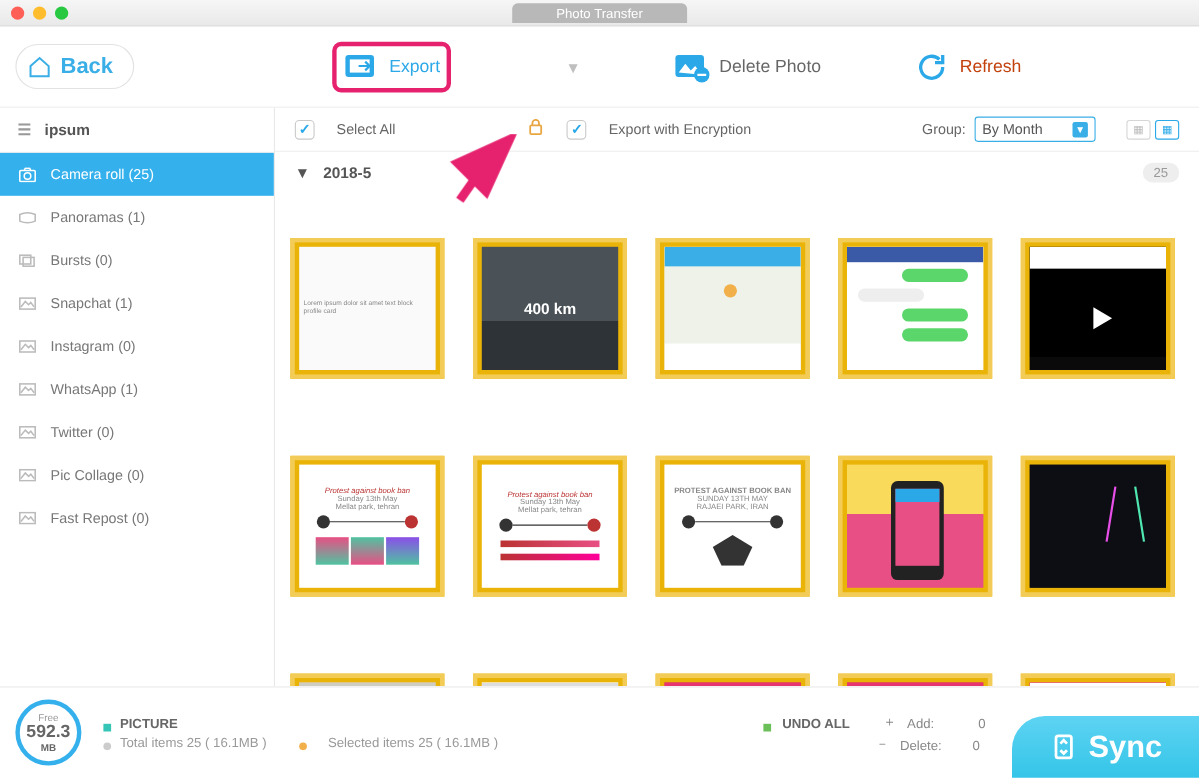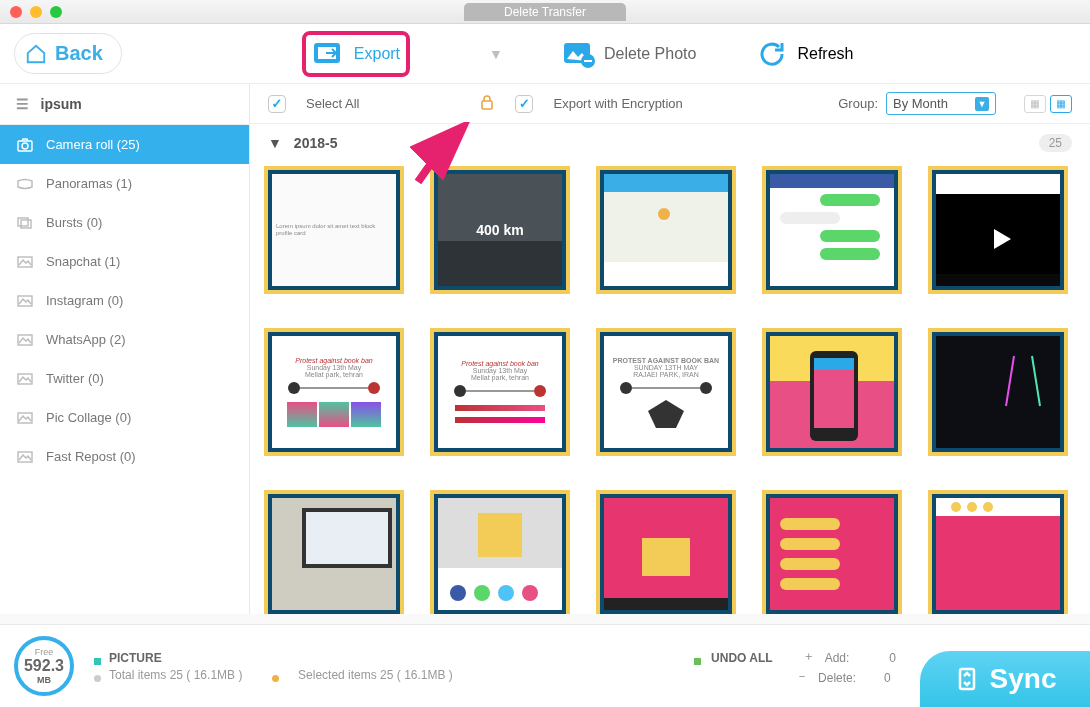--- a/index.html
+++ b/index.html
@@ -6,23 +6,23 @@
 body { width: 1090px; height: 707px; background: #f9f9f9; overflow: hidden; position: relative; }
 
 
 .titlebar { height: 24px; background: linear-gradient(#f6f6f6,#e9e9e9); display: flex; align-items: center; border-bottom: 1px solid #d8d8d8; position: relative; }
 .traffic { display: flex; gap: 8px; margin-left: 10px; }
 .traffic span { width: 12px; height: 12px; border-radius: 50%; display: inline-block; }
 .tclose { background: #ff5f57; } .tmin { background: #ffbd2e; } .tmax { background: #28c940; }
 .title-pill { position: absolute; left: 50%; transform: translateX(-50%); background: #b8b8b8; color: #fff; padding: 2px 40px; border-radius: 5px 5px 0 0; font-size: 12px; }
 
 
-.toolbar { height: 60px; display: flex; align-items: center; padding: 0 14px; background: #fff; border-bottom: 1px solid #ececec; }
+.toolbar { height: 74px; display: flex; align-items: center; padding: 0 14px; background: #fff; border-bottom: 1px solid #ececec; }
 .back-btn { display: inline-flex; align-items: center; gap: 8px; padding: 8px 18px 8px 10px; border: 1px solid #e2e2e2; background: #fff; color: #3aaee6; border-radius: 22px; font-size: 20px; font-weight: 600; cursor: pointer; }
-.tool-group { display: flex; align-items: center; gap: 59px; margin-left: 180px; }
+.tool-group { display: flex; align-items: center; gap: 84px; margin-left: 180px; }
 .tool-item { display: inline-flex; align-items: center; gap: 8px; color: #8c8c8c; font-size: 16px; cursor: pointer; }
 .tool-item.active { color: #2aa8e8; }
 .tool-icon { width: 34px; height: 30px; display: inline-flex; align-items: center; justify-content: center; }
 .export-highlight { border: 4px solid #e6226f; border-radius: 8px; padding: 4px 6px; display: inline-flex; align-items: center; }
 .dropdown-caret { margin-left: 20px; color: #bfbfbf; font-size: 14px; }
 
 
 .content { display: flex; height: 530px; }
 .sidebar { width: 250px; background: #fff; border-right: 1px solid #e8e8e8; overflow: hidden; }
 .side-header { display: flex; align-items: center; gap: 12px; padding: 12px 16px; border-bottom: 1px solid #eee; color: #555; font-weight: 600; font-size: 14px; }
@@ -42,21 +42,21 @@
 .group-select { border:1px solid #3aaee6; border-radius:3px; padding:3px 6px; font-size:13px; color:#555; background:#fff; min-width:110px; }
 .view-toggle { display:flex; gap:4px; margin-left:20px; }
 .view-btn { width:22px; height:18px; border:1px solid #d6d6d6; border-radius:3px; display:inline-flex; align-items:center; justify-content:center; color:#bbb; font-size:10px; background:#fff; }
 .view-btn.active { color:#2aa8e8; border-color:#2aa8e8; }
 
 .section-header { display:flex; align-items:center; gap:12px; padding:10px 18px; color:#555; font-weight:600; font-size:14px; }
 .section-header .count-badge { margin-left:auto; background:#eee; color:#999; padding:2px 10px; border-radius:10px; font-size:12px; font-weight:normal; }
 
 .grid { padding: 4px 14px 20px 14px; overflow-y:auto; flex:1; }
 .row { display:flex; gap:26px; margin-bottom:34px; }
-.thumb { width:140px; height:128px; border:4px solid #f2cc56; background:#0c4a6e; padding:4px; display:flex; align-items:center; justify-content:center; }
+.thumb { width:140px; height:128px; border:4px solid #f2cc56; background:#eab308; padding:4px; display:flex; align-items:center; justify-content:center;margin-top:36px; }
 .thumb-inner { width:100%; height:100%; display:flex; align-items:center; justify-content:center; font-size:9px; color:#888; text-align:center; overflow:hidden; }
 
 
 .footer { position:absolute; bottom:0; left:0; right:0; height:83px; background:#fff; border-top:1px solid #eaeaea; display:flex; align-items:center; padding: 12px 14px; }
 .free-ring { width:60px; height:60px; border-radius:50%; border:4px solid #34b0ec; display:flex; flex-direction:column; align-items:center; justify-content:center; color:#666; }
 .free-ring .f1 { font-size:9px; color:#999; } .free-ring .f2 { font-size:16px; font-weight:600; } .free-ring .f3 { font-size:9px; font-weight:600; }
 .stats { margin-left:20px; font-size:12px; color:#999; }
 .stat-line { display:flex; align-items:flex-end; gap:8px; margin:3px 0; }
 .dot { width:7px; height:7px; display:inline-block; }
 .dot.teal { background:#34c5b6; } .dot.grey { background:#ccc; border-radius:50%; } .dot.orange { background:#f2b04a; border-radius:50%; } .dot.green { background:#6bbf59; }
@@ -83,21 +83,21 @@
 </style>
 </head>
 <body>
 
 <div class="titlebar">
   <div class="traffic">
     <span class="tclose"></span>
     <span class="tmin"></span>
     <span class="tmax"></span>
   </div>
-  <div class="title-pill">Delete Transfer</div>
+  <div class="title-pill">Photo Transfer</div>
 </div>
 
 <div class="toolbar">
   <button class="back-btn">
     <svg width="22" height="22" viewBox="0 0 24 24" fill="none" stroke="#3aaee6" stroke-width="2">
         <path d="M3 11 L12 3 L21 11 V21 H3 Z"></path>
       </svg>
     <span>Back</span>
   </button>
 
@@ -129,21 +129,21 @@
       <span style="color:#666">Delete Photo</span>
     </div>
 
     <div class="tool-item active">
       <span class="tool-icon">
         <svg width="30" height="30" viewBox="0 0 30 30" fill="none" stroke="#2aa8e8" stroke-width="3">
             <path d="M25 15 a10 10 0 1 1 -3 -7"></path>
             <path d="M25 4 v7 h-7"></path>
           </svg>
       </span>
-      <span style="color:#000000">Refresh</span>
+      <span style="color:#c2410c">Refresh</span>
     </div>
   </div>
 </div>
 
 <div class="content">
 
   <div class="sidebar">
     <div class="side-header">
       <span style="color:#999">☰</span>
       <span>ipsum</span>
@@ -193,21 +193,21 @@
         </span>
       <span>Instagram (0)</span>
     </div>
     <div class="side-item">
       <span class="sic">
           <svg width="16" height="12" viewBox="0 0 16 12" fill="none" stroke="currentColor" stroke-width="1.4">
             <rect x="1" y="1" width="14" height="10"></rect>
             <path d="M2 9 l4 -5 3 3 2 -2 3 4"></path>
           </svg>
         </span>
-      <span>WhatsApp (2)</span>
+      <span>WhatsApp (1)</span>
     </div>
     <div class="side-item">
       <span class="sic">
           <svg width="16" height="12" viewBox="0 0 16 12" fill="none" stroke="currentColor" stroke-width="1.4">
             <rect x="1" y="1" width="14" height="10"></rect>
             <path d="M2 9 l4 -5 3 3 2 -2 3 4"></path>
           </svg>
         </span>
       <span>Twitter (0)</span>
     </div>

